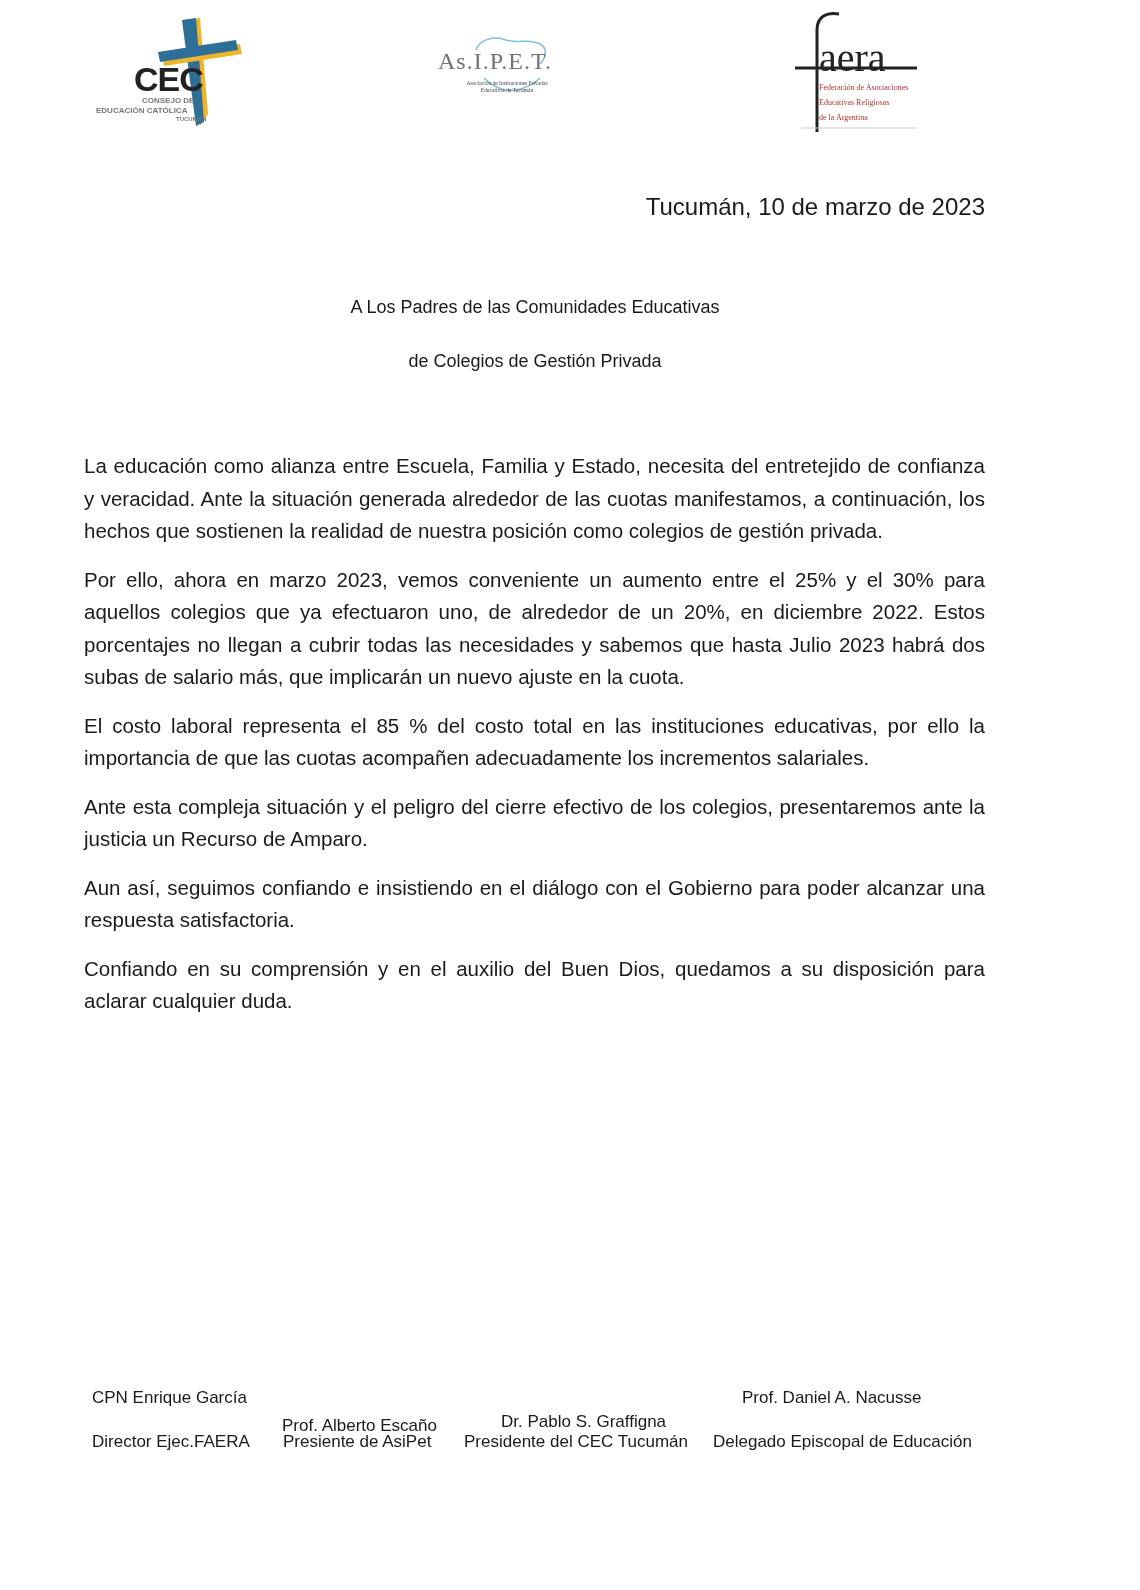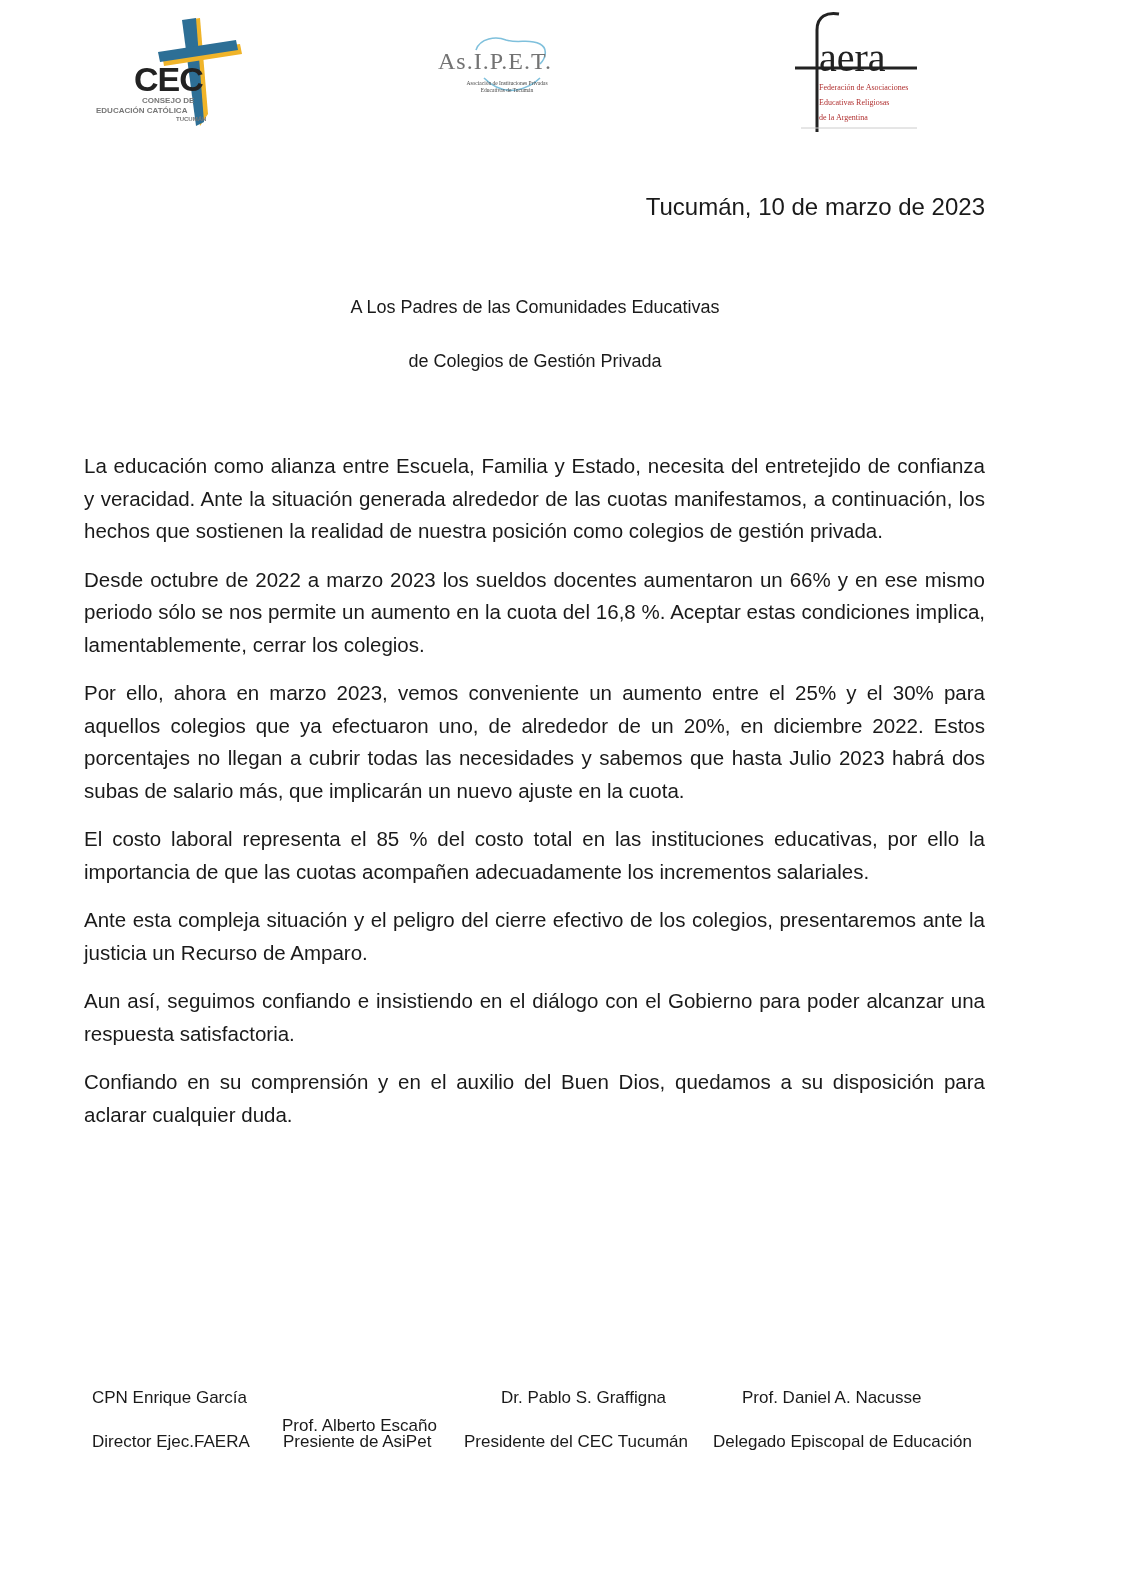--- a/index.html
+++ b/index.html
@@ -66,29 +66,28 @@
   </div>
 </div>
 
 <div class="date">Tucumán, 10 de marzo de 2023</div>
 
 <div class="heading" id="heading-1">A Los Padres de las Comunidades Educativas</div>
 <div class="heading" id="heading-2">de Colegios de Gestión Privada</div>
 
 <div class="body-text">
   <p>La educación como alianza entre Escuela, Familia y Estado, necesita del entretejido de confianza y veracidad. Ante la situación generada alrededor de las cuotas manifestamos, a continuación, los hechos que sostienen la realidad de nuestra posición como colegios de gestión privada.</p>
-  <p>Desde octubre de 2022 a marzo 2023 los sueldos docentes aumentaron un 66% y en ese mismo periodo sólo se nos permite un aumento en la cuota del 16,8 %. Aceptar estas condiciones implica, lamentablemente, cerrar los colegios.</p>
   <p>Por ello, ahora en marzo 2023, vemos conveniente un aumento entre el 25% y el 30% para aquellos colegios que ya efectuaron uno, de alrededor de un 20%, en diciembre 2022. Estos porcentajes no llegan a cubrir todas las necesidades y sabemos que hasta Julio 2023 habrá dos subas de salario más, que implicarán un nuevo ajuste en la cuota.</p>
   <p>El costo laboral representa el 85 % del costo total en las instituciones educativas, por ello la importancia de que las cuotas acompañen adecuadamente los incrementos salariales.</p>
   <p>Ante esta compleja situación y el peligro del cierre efectivo de los colegios, presentaremos ante la justicia un Recurso de Amparo.</p>
   <p>Aun así, seguimos confiando e insistiendo en el diálogo con el Gobierno para poder alcanzar una respuesta satisfactoria.</p>
   <p>Confiando en su comprensión y en el auxilio del Buen Dios, quedamos a su disposición para aclarar cualquier duda.</p>
 </div>
 
 <div class="sig-row" style="left:92px;">CPN Enrique García</div>
 <div class="sig-row" style="left:282px;margin-top:28px;">Prof. Alberto Escaño</div>
-<div class="sig-row" style="left:501px;">Dr. Pablo S. Graffigna</div>
+<div class="sig-row" style="left:501px;margin-top:24px;">Dr. Pablo S. Graffigna</div>
 <div class="sig-row" style="left:742px;">Prof. Daniel A. Nacusse</div>
 
 <div class="sig-row2" style="left:92px;">Director Ejec.FAERA</div>
 <div class="sig-row2" style="left:283px;">Presiente de AsiPet</div>
 <div class="sig-row2" style="left:464px;">Presidente del CEC Tucumán</div>
 <div class="sig-row2" style="left:713px;">Delegado Episcopal de Educación</div>
 
 </body></html>

